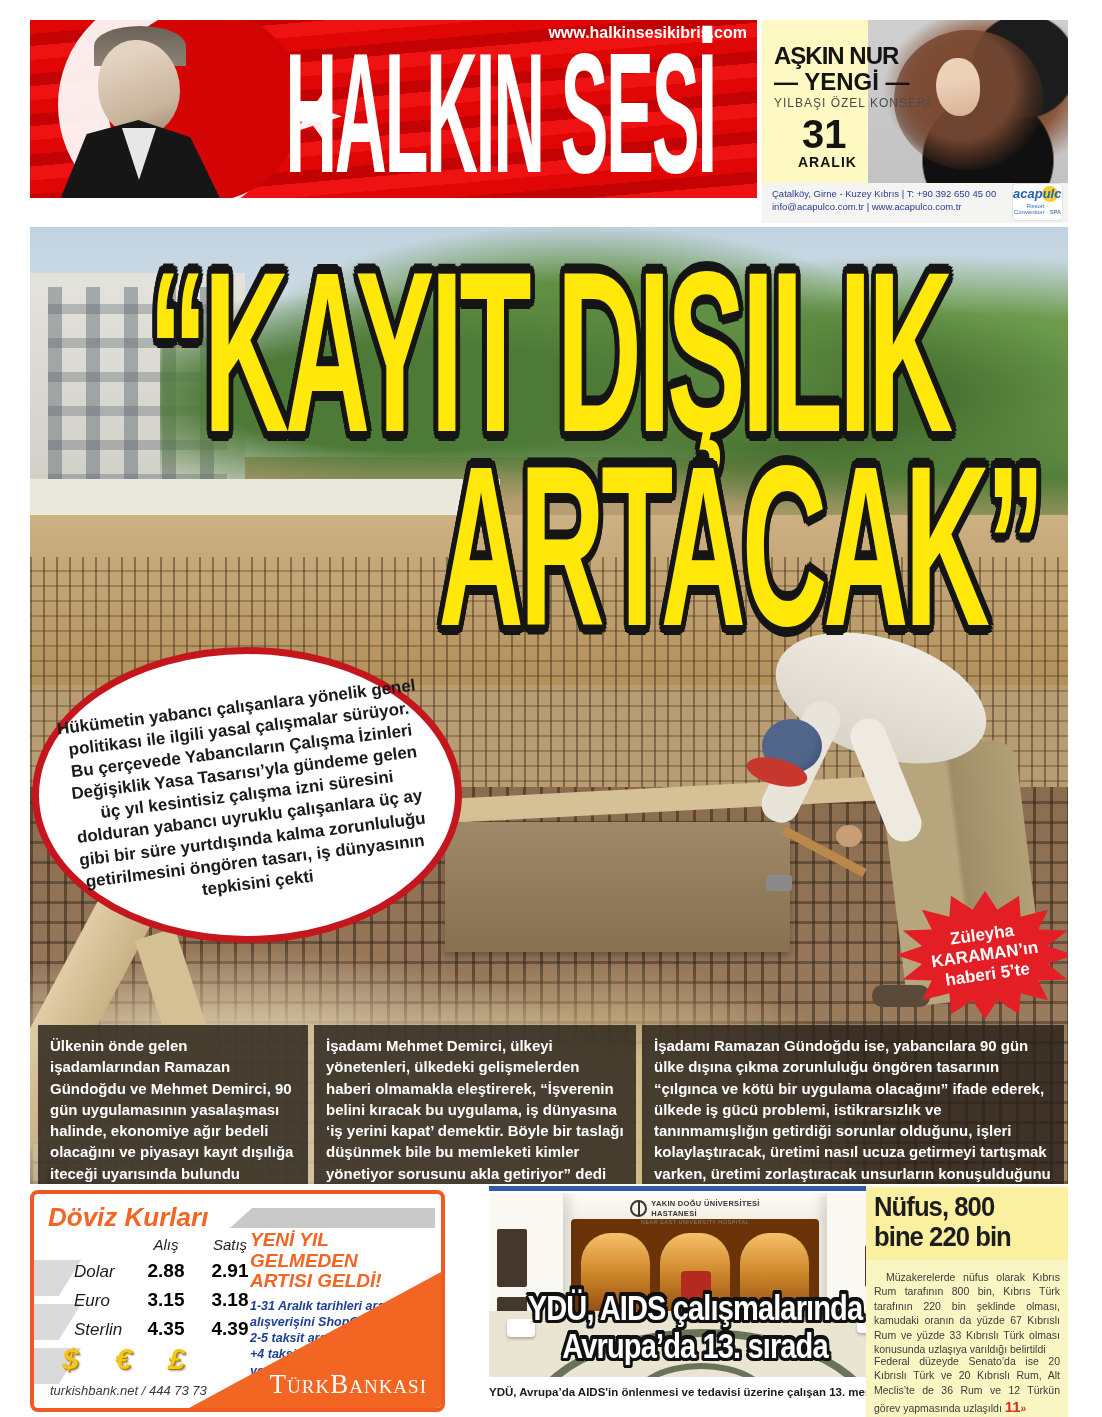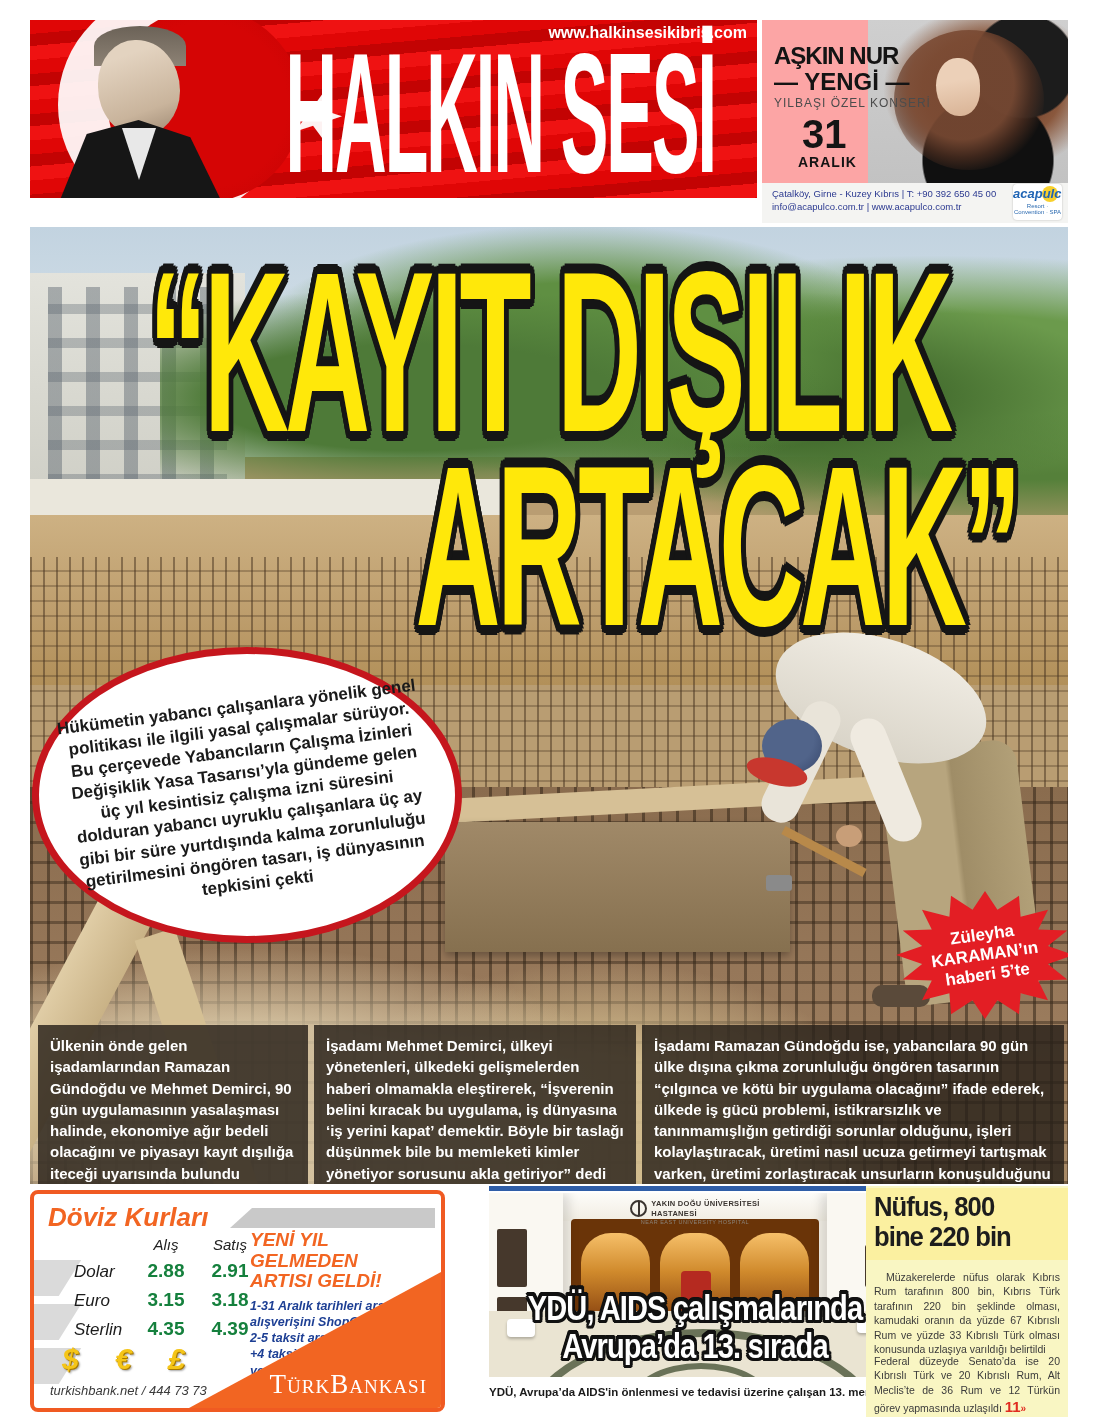--- a/index.html
+++ b/index.html
@@ -26,21 +26,21 @@
     display:flex;align-items:center;justify-content:center;}
   .masthead-title{font-size:120px;font-weight:bold;color:#ffffff;white-space:nowrap;letter-spacing:-4px;
     transform:scale(0.60,1.42);transform-origin:center center;}
   .site-url{position:absolute;right:10px;top:4px;color:#ffffff;font-weight:bold;font-size:16px;}
 
   .infobar{position:absolute;left:30px;top:198px;width:717px;height:25px;background:#0c0c0c;
     display:flex;align-items:center;justify-content:space-between;padding:0 6px;box-sizing:border-box;}
   .infobar span{color:#fff;font-weight:bold;font-size:10.5px;letter-spacing:-0.3px;white-space:nowrap;}
 
   
-  .ad{position:absolute;left:762px;top:20px;width:306px;height:203px;background:#fca5a5;overflow:hidden;}
+  .ad{position:absolute;left:762px;top:20px;width:306px;height:203px;background:#fef9c3;overflow:hidden;}
   .ad-photo{position:absolute;right:0;top:0;width:200px;height:165px;
     background:radial-gradient(circle at 78% 28%,#1c1c1c 0 26%,transparent 27%),
                radial-gradient(circle at 60% 85%,#101010 0 35%,transparent 36%),
                radial-gradient(ellipse at 62% 42%,#7a4a33 0 30%,#8a583d 40%,transparent 62%),
                linear-gradient(180deg,#cfcfcf 0,#c2c2c2 100%);}
   .ad-face{position:absolute;right:88px;top:38px;width:44px;height:58px;border-radius:50% 50% 45% 55%;
     background:linear-gradient(170deg,#ecd0b8 40%,#d8b294 100%);}
   .ad-hairwisp{position:absolute;right:24px;top:10px;width:150px;height:140px;border-radius:50%;
     background:radial-gradient(ellipse at 45% 40%,rgba(122,74,51,.9) 0 45%,rgba(94,54,36,.6) 60%,transparent 75%);}
   .ad-text{position:absolute;left:12px;top:22px;width:150px;color:#141414;}
@@ -105,21 +105,21 @@
     background:#efeae0;transform:rotate(-22deg);}
   .worker-hand{position:absolute;left:806px;top:598px;width:26px;height:22px;border-radius:50%;background:#c89e78;}
   .worker-hammer-handle{position:absolute;left:748px;top:620px;width:92px;height:9px;background:#b8894a;transform:rotate(28deg);}
   .worker-hammer-head{position:absolute;left:736px;top:648px;width:26px;height:16px;background:#8a8a8a;border-radius:3px;}
   .worker-legs{position:absolute;left:862px;top:518px;width:138px;height:255px;border-radius:24px;
     background:linear-gradient(90deg,#b7a57e 0 48%,#9f8d67 52%,#b2a078 100%);transform:rotate(-7deg);}
   .worker-boot{position:absolute;left:842px;top:758px;width:58px;height:22px;border-radius:10px;background:#5a4a3a;}
 
   
   .headline-row1{position:absolute;left:0;top:6px;width:100%;height:210px;display:flex;justify-content:center;}
-  .headline-row2{position:absolute;left:16px;top:200px;width:100%;height:210px;display:flex;justify-content:flex-start;padding-right:4px;box-sizing:border-box;}
+  .headline-row2{position:absolute;left:8px;top:200px;width:100%;height:210px;display:flex;justify-content:center;padding-right:4px;box-sizing:border-box;}
   .headline-text{font-size:190px;font-weight:bold;color:#ffe80a;white-space:nowrap;letter-spacing:-6px;
     transform:scale(0.62,1.2);line-height:1.05;}
   .headline-row1 .headline-text{transform-origin:center top;}
   .headline-row2 .headline-text{transform-origin:right top;}
   .ol6{text-shadow:
     8px 0 0 #151515,-8px 0 0 #151515,0 8px 0 #151515,0 -8px 0 #151515,
     6px 6px 0 #151515,6px -6px 0 #151515,-6px 6px 0 #151515,-6px -6px 0 #151515,
     6px 0 0 #151515,-6px 0 0 #151515,0 6px 0 #151515,0 -6px 0 #151515,
     4px 4px 0 #151515,4px -4px 0 #151515,-4px 4px 0 #151515,-4px -4px 0 #151515,
     7px 3px 0 #151515,7px -3px 0 #151515,-7px 3px 0 #151515,-7px -3px 0 #151515,
@@ -158,21 +158,21 @@
     clip-path:polygon(22px 0,100% 0,100% 100%,0 100%);}
   .doviz-chevron{position:absolute;left:-16px;width:52px;height:36px;background:#dadada;transform:skewX(-32deg);}
   .dc1{top:66px;} .dc2{top:110px;} .dc3{top:154px;}
   .doviz-table{position:absolute;left:40px;top:42px;width:200px;}
   .doviz-headrow{display:flex;margin-bottom:4px;}
   .doviz-head{font-size:15px;font-style:italic;color:#222;}
   .dh-buy{margin-left:60px;width:64px;text-align:center;}
   .dh-sell{width:64px;text-align:center;}
   .doviz-row{display:flex;align-items:baseline;margin-top:7px;}
   .doviz-name{width:60px;font-size:17px;font-style:italic;color:#1c1c1c;}
-  .doviz-val{width:64px;text-align:center;font-size:19px;font-weight:bold;color:#15803d;}
+  .doviz-val{width:64px;text-align:center;font-size:19px;font-weight:bold;color:#000000;}
   .doviz-symbols{position:absolute;left:28px;top:148px;font-size:30px;font-weight:bold;font-style:italic;
     color:#f5c518;text-shadow:1px 1px 0 #a87900,2px 2px 2px rgba(0,0,0,.35);letter-spacing:14px;}
   .doviz-contact{position:absolute;left:16px;bottom:10px;font-size:13px;font-style:italic;color:#3a3a3a;}
   .doviz-triangle{position:absolute;right:0;bottom:0;width:252px;height:136px;background:#f26522;
     clip-path:polygon(100% 0,100% 100%,0 100%);}
   .doviz-bank{position:absolute;right:14px;bottom:8px;color:#ffffff;font-family:"Liberation Serif",serif;
     font-variant:small-caps;font-size:27px;letter-spacing:1px;}
   .doviz-promo{position:absolute;left:216px;top:36px;width:188px;}
   .promo-title{color:#f26522;font-size:19px;font-weight:bold;font-style:italic;line-height:1.08;}
   .promo-body{margin-top:6px;color:#1d3f94;font-size:12.5px;font-weight:bold;font-style:italic;

